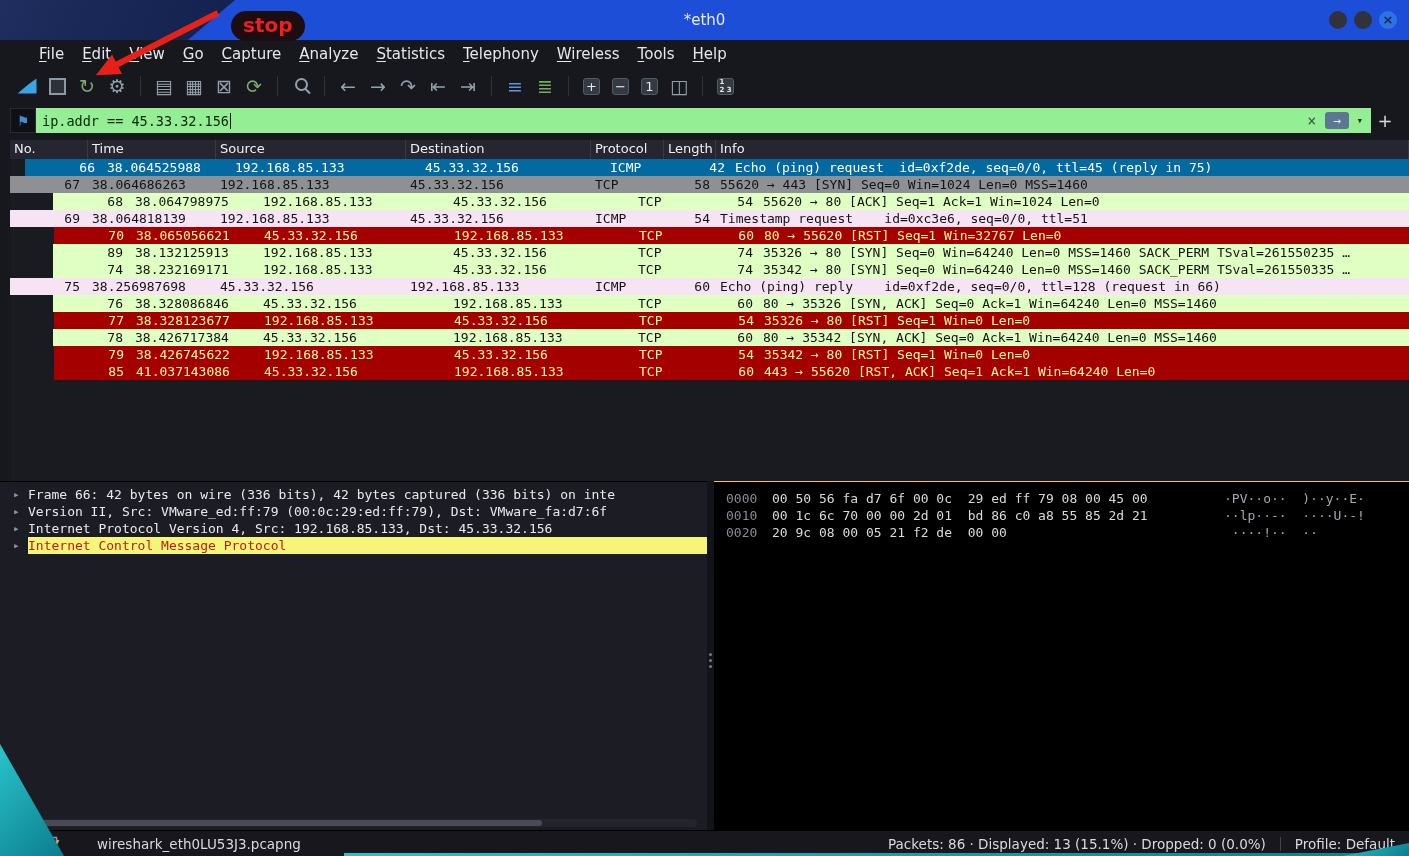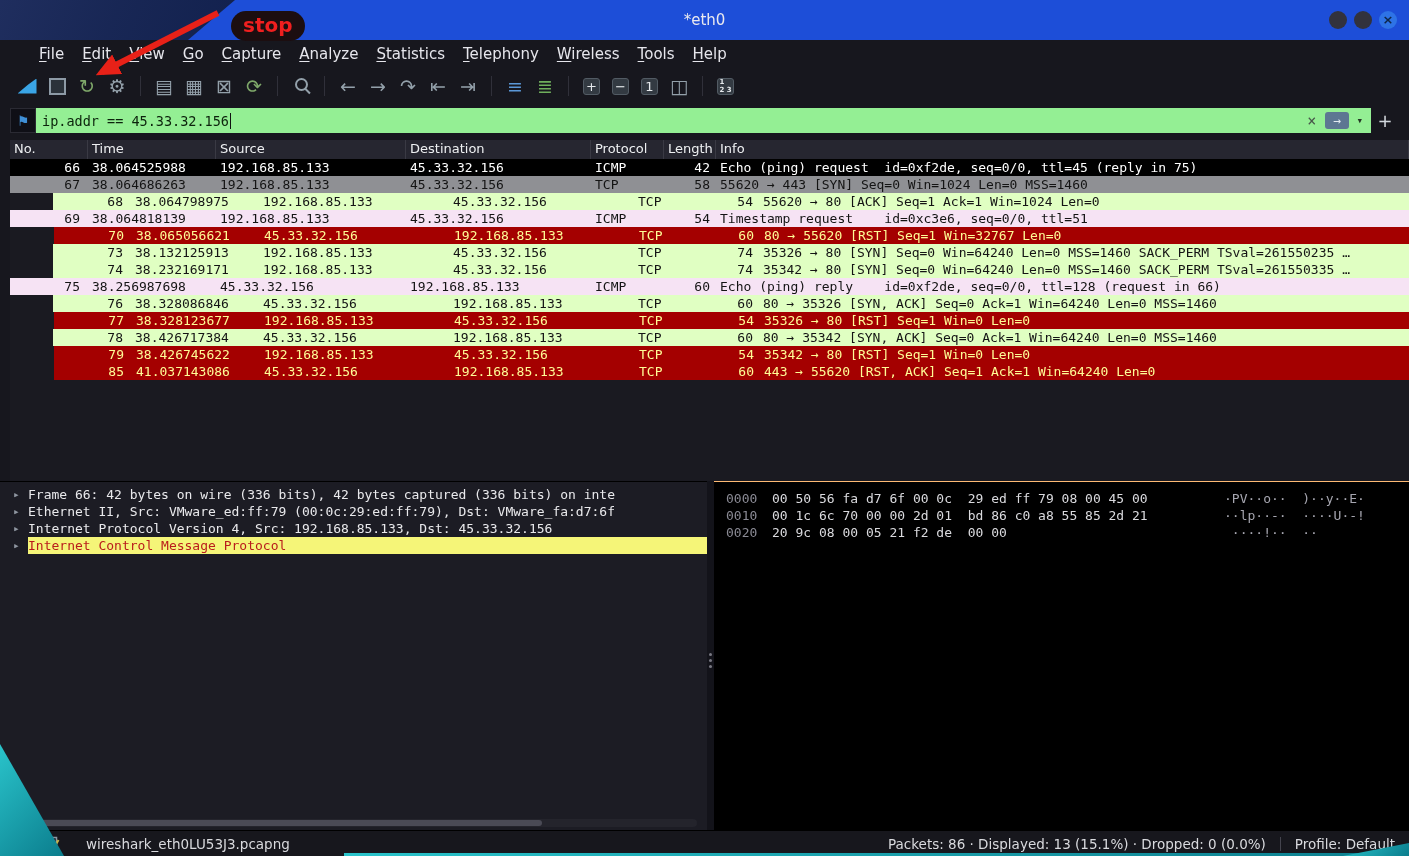--- a/index.html
+++ b/index.html
@@ -65,21 +65,21 @@
     background:#1a1a21;font-family:"DejaVu Sans Mono",monospace;font-size:13px;}
   .grid{display:grid;grid-template-columns:78px 128px 190px 185px 73px 52px 1fr;}
   .plist-header{height:19px;background:#262630;color:#eef0f2;
     font-family:"DejaVu Sans",sans-serif;font-size:13px;}
   .plist-header .hc{padding:1px 6px 0 4px;border-right:1px solid #3a3a44;overflow:hidden;
     white-space:nowrap;}
   .row{height:17px;line-height:17px;}
   .row .c{padding:0 4px;overflow:hidden;white-space:pre;}
   .row .no{text-align:right;padding-right:8px;}
   .row .len{text-align:right;padding-right:6px;}
-  .row.selected{background:#000000;color:#fff;}
+  .row.selected{background:#0369a1;color:#fff;margin-left:15px;}
   .row.gray{background:#8f9094;color:#141414;}
   .row.green{background:#e0ffc2;color:#141414;margin-left:43px;}
   .row.pink{background:#f6e3f4;color:#141414;}
   .row.red{background:#a40000;color:#fffb96;margin-left:44px;}
 
   
   .details-pane{position:absolute;top:481px;left:0;width:707px;bottom:26px;
     background:#1c1c24;border-top:1px solid #000;padding-top:4px;}
   .dline{height:17px;line-height:17px;display:flex;
     font-family:"DejaVu Sans Mono",monospace;font-size:13px;color:#e9e9ec;white-space:pre;}
@@ -101,21 +101,21 @@
   .hrow .bytes{width:452px;color:#dadade;flex:none;}
   .hrow .ascii{color:#a6a6b0;}
 
   
   .statusbar{position:absolute;left:0;right:0;bottom:0;height:26px;background:#17171d;
     border-top:1px solid #000;display:flex;align-items:center;color:#d9dade;
     font-size:13.5px;z-index:9;}
   .expert-dot{width:13px;height:13px;border-radius:50%;background:#b9b028;
     border:1px solid #7a7310;margin-left:18px;position:relative;z-index:12;}
   .comment-ic{margin-left:14px;width:15px;height:15px;position:relative;z-index:12;}
-  .fname{margin-left:26px;position:relative;z-index:12;}
+  .fname{margin-left:37px;position:relative;z-index:12;}
   .right{margin-left:auto;display:flex;align-items:center;margin-right:14px;gap:14px;}
   .sbdiv{width:1px;height:14px;background:#44444e;}
 
   
   .wp{position:absolute;z-index:11;pointer-events:none;
     background:linear-gradient(135deg,#2ac4cb,#0b7d8d);}
   .wp-left{left:0;bottom:0;width:64px;height:112px;clip-path:polygon(0 0,100% 100%,0 100%);}
   .wp-strip{left:344px;right:0;bottom:0;height:3px;}
   .wp-right{right:0;bottom:0;width:66px;height:13px;clip-path:polygon(100% 0,100% 100%,0 100%);}
 
@@ -252,21 +252,21 @@
         <div class="row grid red">
           <span class="c no">70</span>
           <span class="c time">38.065056621</span>
           <span class="c src">45.33.32.156</span>
           <span class="c dst">192.168.85.133</span>
           <span class="c proto">TCP</span>
           <span class="c len">60</span>
           <span class="c info">80 → 55620 [RST] Seq=1 Win=32767 Len=0</span>
         </div>
         <div class="row grid green">
-          <span class="c no">73</span>
+          <span class="c no">89</span>
           <span class="c time">38.132125913</span>
           <span class="c src">192.168.85.133</span>
           <span class="c dst">45.33.32.156</span>
           <span class="c proto">TCP</span>
           <span class="c len">74</span>
           <span class="c info">35326 → 80 [SYN] Seq=0 Win=64240 Len=0 MSS=1460 SACK_PERM TSval=261550235 …</span>
         </div>
         <div class="row grid green">
           <span class="c no">74</span>
           <span class="c time">38.232169171</span>
@@ -329,21 +329,21 @@
           <span class="c proto">TCP</span>
           <span class="c len">60</span>
           <span class="c info">443 → 55620 [RST, ACK] Seq=1 Ack=1 Win=64240 Len=0</span>
         </div>
       </div>
   </div>
 
   <div class="details-pane">
     <div id="detail-lines">
         <div class="dline"><span class="arr">▸</span><span class="txt">Frame 66: 42 bytes on wire (336 bits), 42 bytes captured (336 bits) on inte</span></div>
-        <div class="dline"><span class="arr">▸</span><span class="txt">Ethernet II, Src: VMware_ed:ff:79 (00:0c:29:ed:ff:79), Dst: VMware_fa:d7:6f</span></div>
+        <div class="dline"><span class="arr">▸</span><span class="txt">Version II, Src: VMware_ed:ff:79 (00:0c:29:ed:ff:79), Dst: VMware_fa:d7:6f</span></div>
         <div class="dline"><span class="arr">▸</span><span class="txt">Internet Protocol Version 4, Src: 192.168.85.133, Dst: 45.33.32.156</span></div>
         <div class="dline highlight"><span class="arr">▸</span><span class="txt">Internet Control Message Protocol</span></div>
       </div>
     <div class="hscroll">
       <div class="thumb"></div>
     </div>
   </div>
 
   <div class="vsplit"></div>
 

